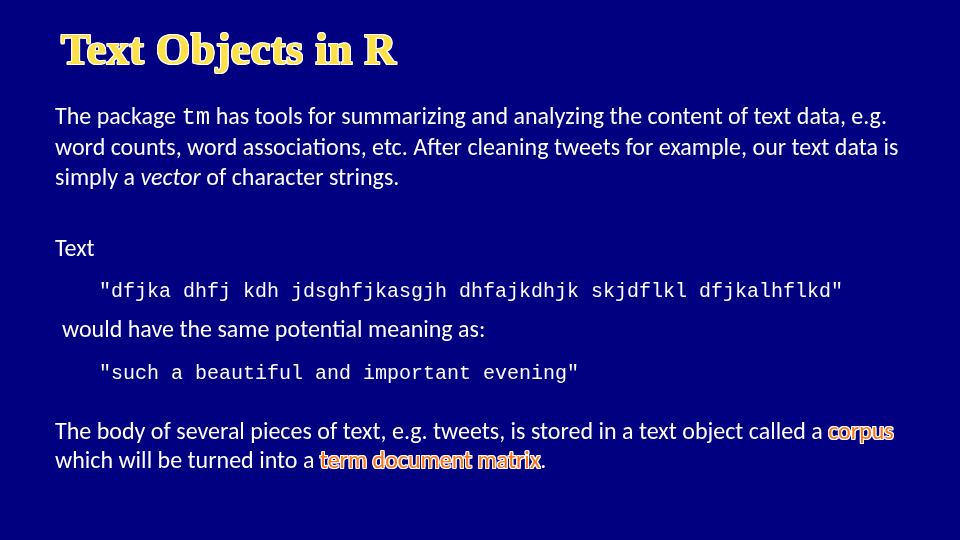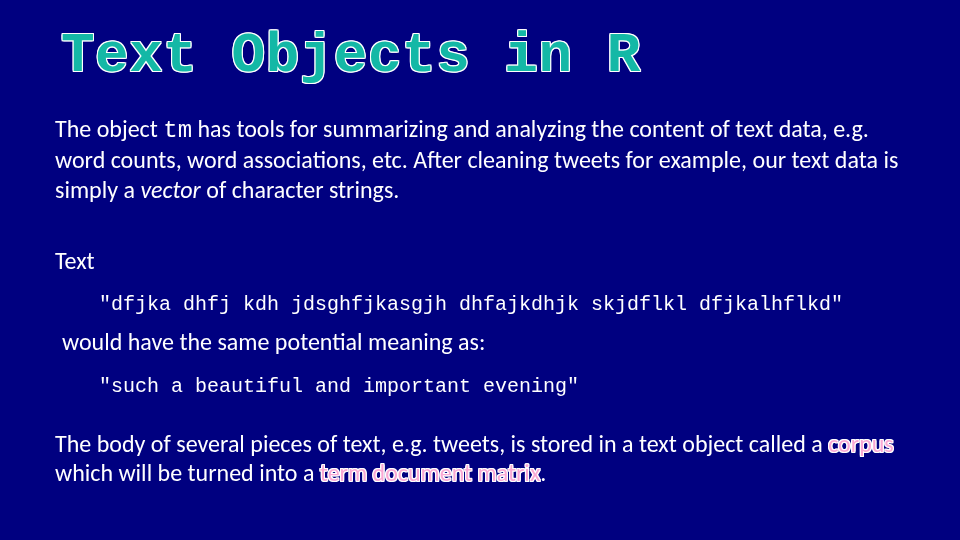--- a/index.html
+++ b/index.html
@@ -12,24 +12,24 @@
     font-family: Calibri, 'Segoe UI', sans-serif;
   }
   .slide {
     box-sizing: border-box;
     width: 960px;
     height: 540px;
     padding: 20px 55px 20px 55px;
     color: #ffffff;
   }
   .title {
-    font-family: Liberation Mono, monospace;
+    font-family: Liberation Serif, serif;
     font-weight: 700;
-    font-size: 56px;
-    color: #14b8a6;
+    font-size: 44px;
+    color: #fde047;
     text-shadow:
       -1px -1px 0 #fff, 1px -1px 0 #fff, -1px 1px 0 #fff, 1px 1px 0 #fff,
       0 -1px 0 #fff, 0 1px 0 #fff, -1px 0 0 #fff, 1px 0 0 #fff;
     margin: 4px 0 26px 6px;
     letter-spacing: 0.5px;
   }
   .body {
     font-size: 24px;
     line-height: 1.22;
     color: #ffffff;
@@ -45,37 +45,37 @@
   .code-line {
     font-family: 'Courier New', Courier, monospace;
     font-size: 20px;
     color: #ffffff;
     margin: 0 0 10px 44px;
     white-space: pre;
   }
   .would { margin: 0 0 18px 7px; }
   .para2 { margin: 30px 0 0 0; }
   .outline {
-    color: #f9a8d4;
+    color: #f97316;
     text-shadow:
       -1px -1px 0 #fff, 1px -1px 0 #fff, -1px 1px 0 #fff, 1px 1px 0 #fff,
       0 -1px 0 #fff, 0 1px 0 #fff, -1px 0 0 #fff, 1px 0 0 #fff;
   }
 </style>
 </head>
 <body>
 
 <div class="slide">
 
   <div class="title">Text Objects in R</div>
 
   <div class="body">
 
     <p class="para1">
-      <span>The object </span><span class="mono">tm</span><span> has tools for summarizing and analyzing the content of text data, e.g. word counts, word associations, etc.  After cleaning tweets for example, our text data is simply a </span><em>vector</em><span> of character strings.</span>
+      <span>The package </span><span class="mono">tm</span><span> has tools for summarizing and analyzing the content of text data, e.g. word counts, word associations, etc.  After cleaning tweets for example, our text data is simply a </span><em>vector</em><span> of character strings.</span>
     </p>
 
     <p class="thus">Text</p>
 
     <div class="code-line">"dfjka dhfj kdh jdsghfjkasgjh dhfajkdhjk skjdflkl dfjkalhflkd"</div>
 
     <p class="would">would have the same potential meaning as:</p>
 
     <div class="code-line">"such a beautiful and important evening"</div>
 

